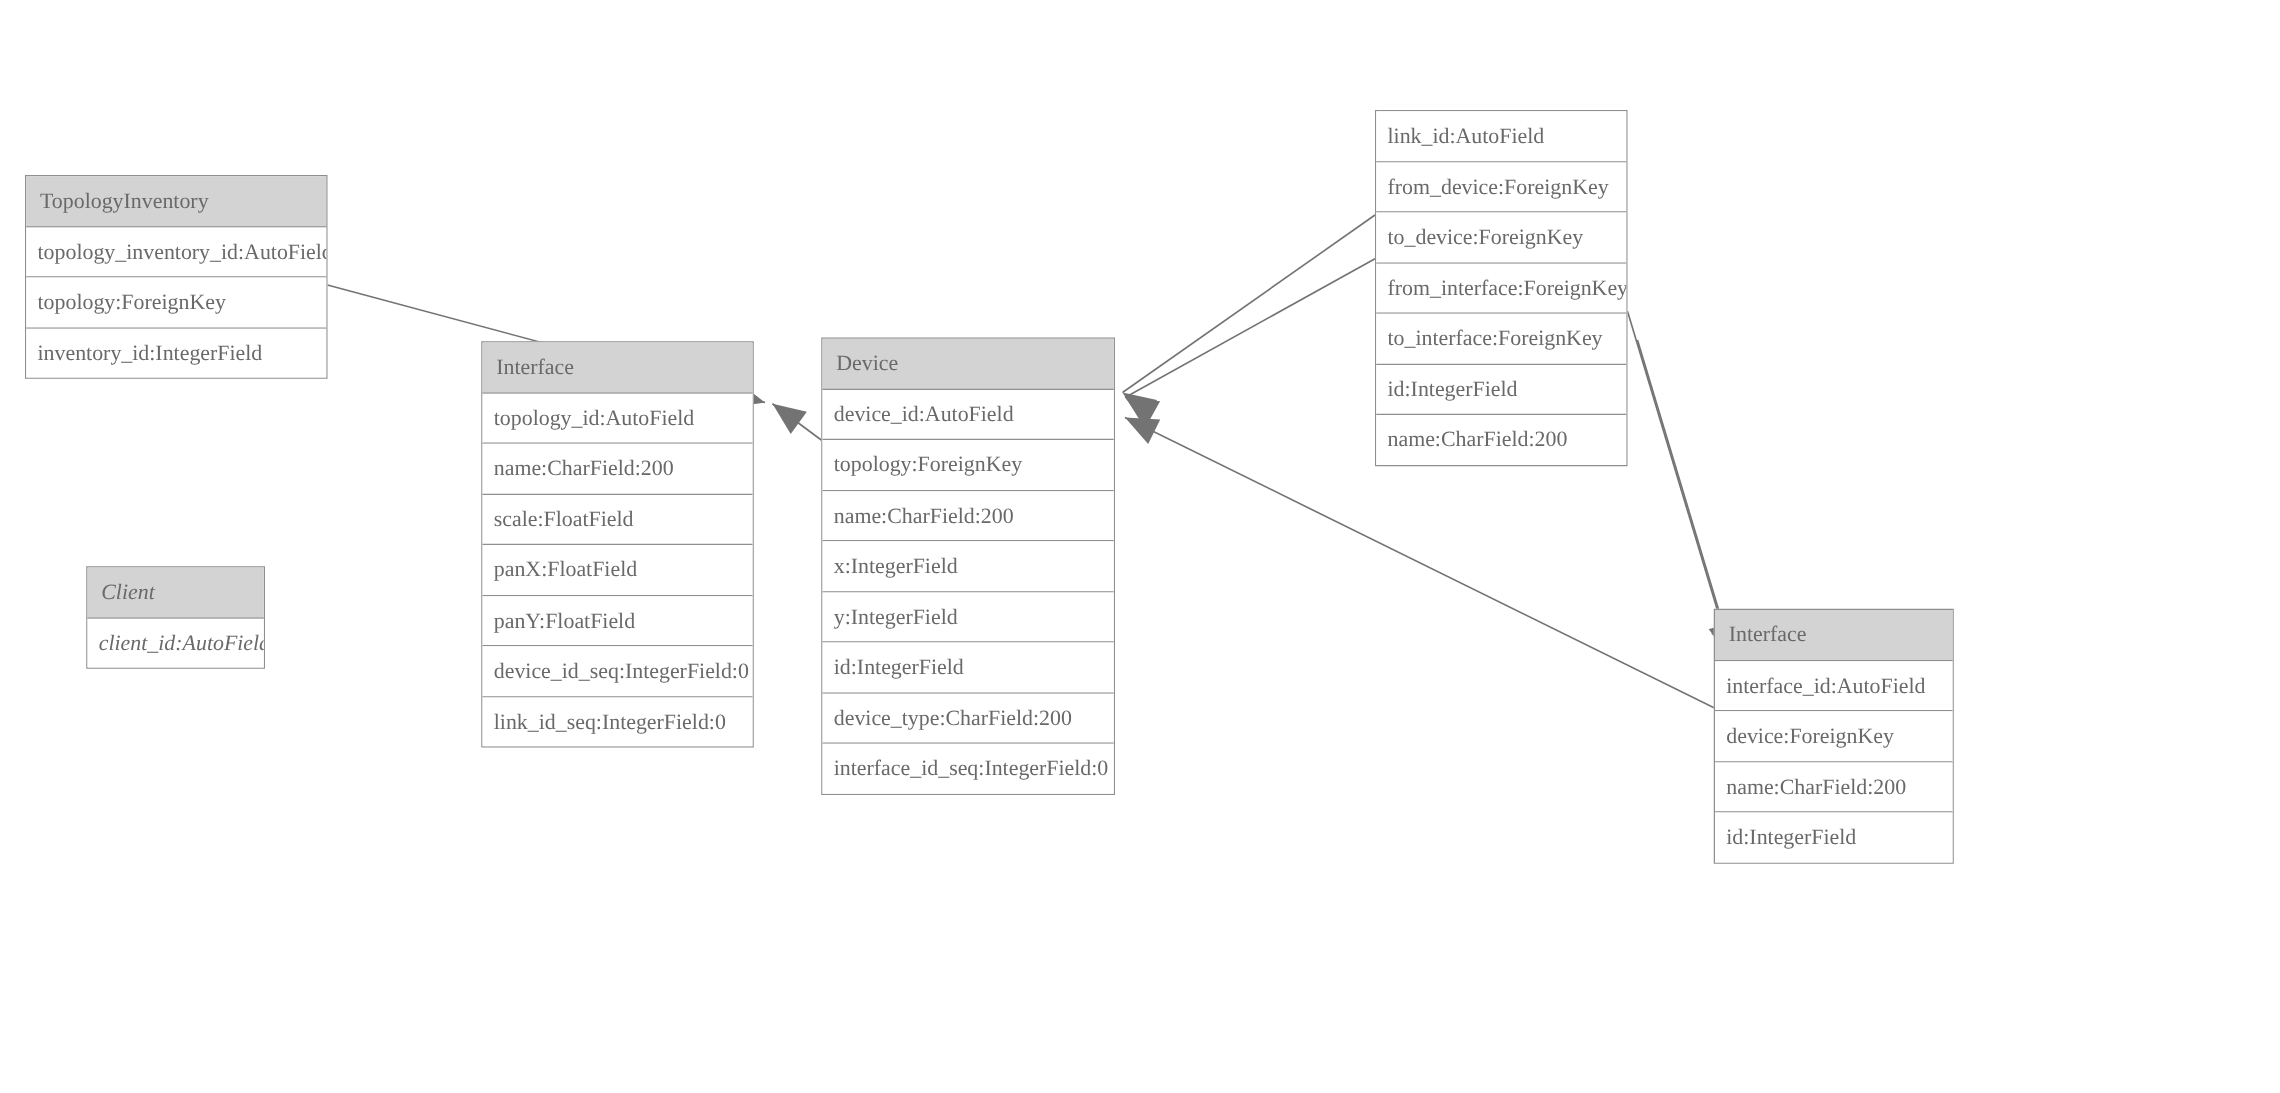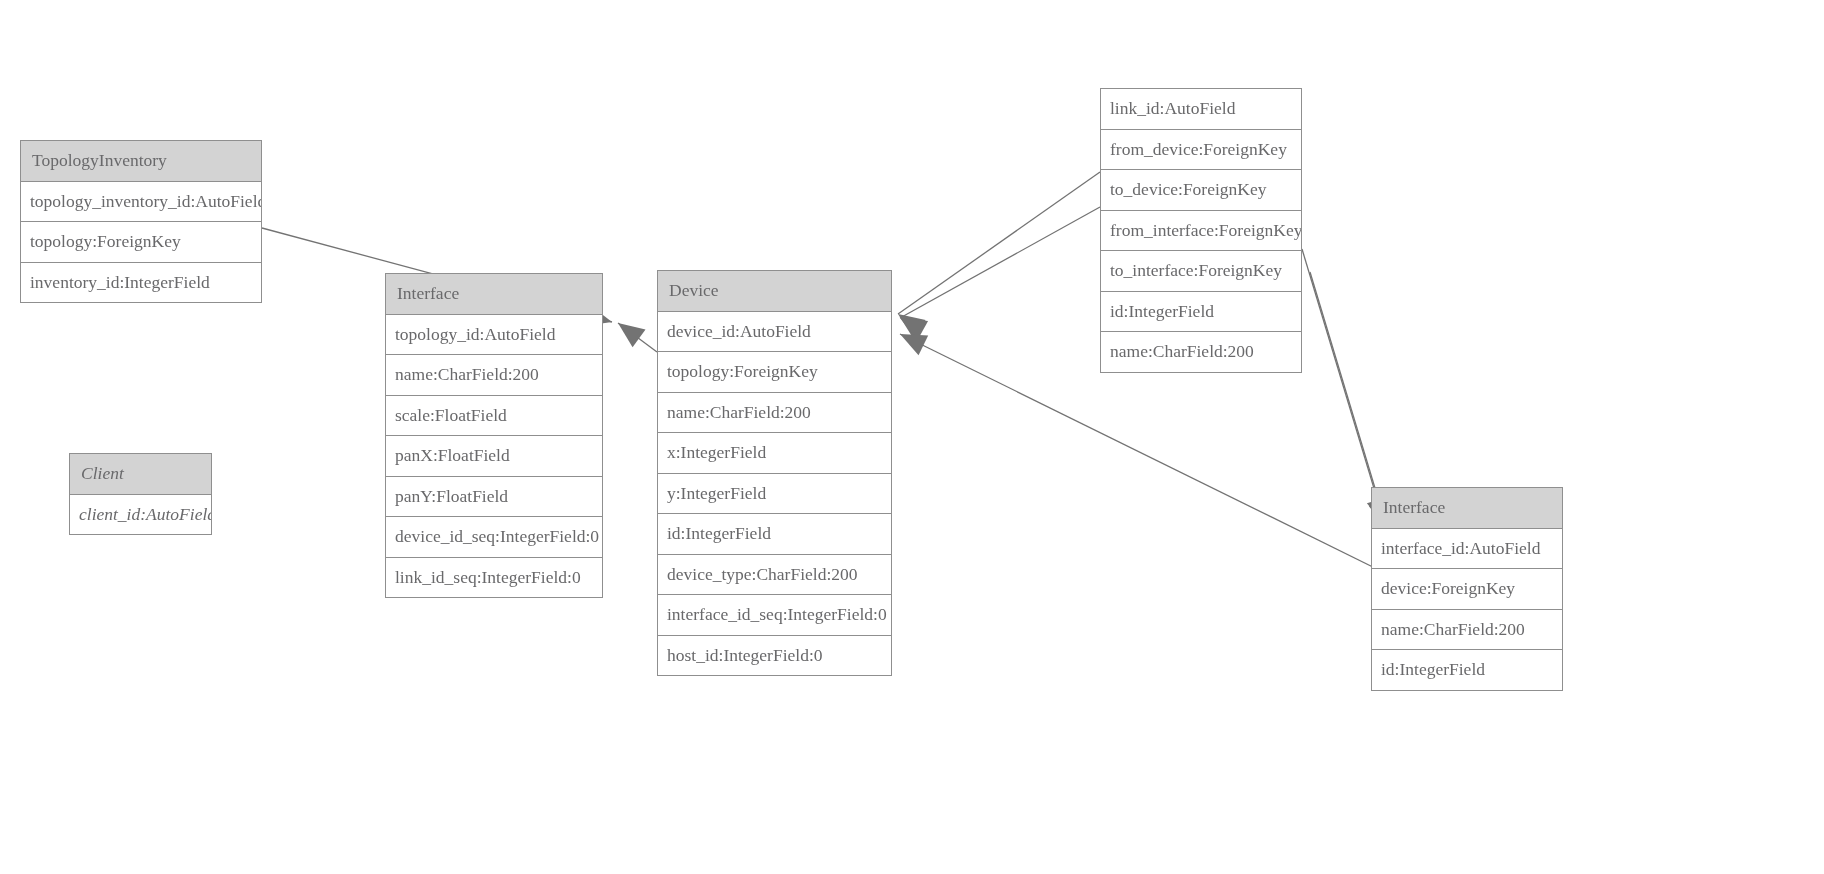--- a/index.html
+++ b/index.html
@@ -114,21 +114,20 @@
       <div class="entity" style="left: 657px; top: 270px; width: 235px;">
         <div class="entity-header">Device</div>
         <div class="entity-field">device_id:AutoField</div>
         <div class="entity-field">topology:ForeignKey</div>
         <div class="entity-field">name:CharField:200</div>
         <div class="entity-field">x:IntegerField</div>
         <div class="entity-field">y:IntegerField</div>
         <div class="entity-field">id:IntegerField</div>
         <div class="entity-field">device_type:CharField:200</div>
         <div class="entity-field">interface_id_seq:IntegerField:0</div>
-        <div class="entity-field">host_id:IntegerField:0</div>
       </div>
       <div class="entity" style="left: 69px; top: 453px; width: 143px; font-style: italic;">
         <div class="entity-header">Client</div>
         <div class="entity-field">client_id:AutoField</div>
       </div>
       <div class="entity" style="left: 1100px; top: 88px; width: 202px;">
         <div class="entity-field">link_id:AutoField</div>
         <div class="entity-field">from_device:ForeignKey</div>
         <div class="entity-field">to_device:ForeignKey</div>
         <div class="entity-field">from_interface:ForeignKey</div>

